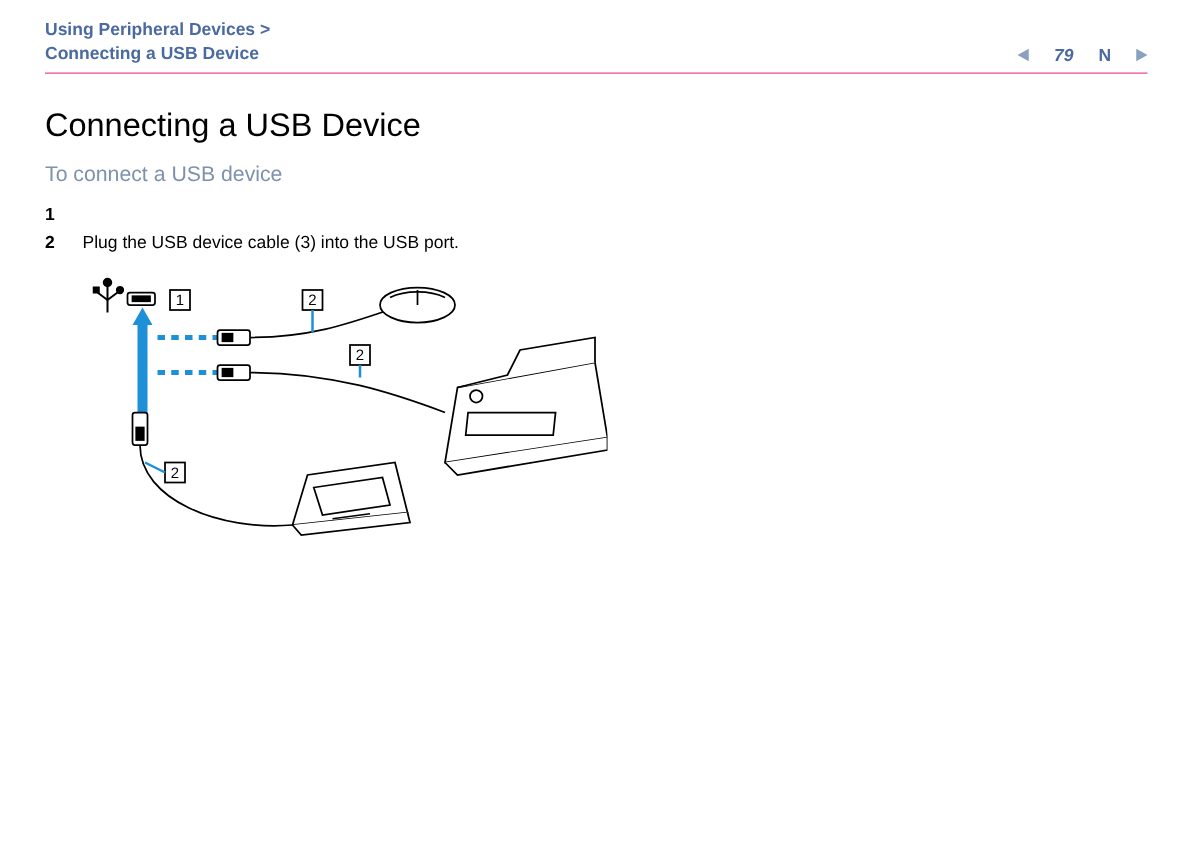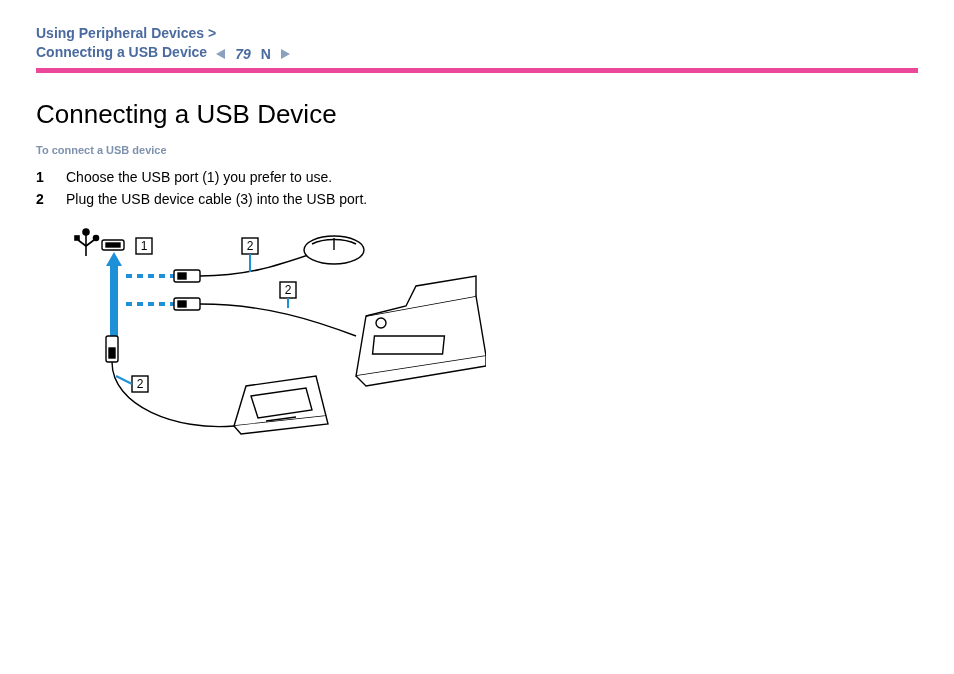--- a/index.html
+++ b/index.html
@@ -10,36 +10,36 @@
     background: #ffffff;
     font-family: Arial, Helvetica, sans-serif;
     color: #000;
   }
   .page {
     box-sizing: border-box;
     padding: 0 36px 0 36px;
   }
   .header {
     display: flex;
-    justify-content: flex-start;
+    justify-content: space-between;
     align-items: flex-end;
-    padding-top: 24px;
+    padding-top: 14px;
     padding-bottom: 6px;
-    border-bottom: 5px solid #ec4899;
+    border-bottom: 1px solid #ec4899;
   }
   .breadcrumb {
     color: #4a6aa0;
     font-weight: bold;
     font-size: 14px;
     line-height: 1.35;
   }
   .pager {
     display: flex;
     align-items: center;
-    gap: 10px;
+    gap: 20px;
     color: #4a6aa0;
     font-weight: bold;
     font-style: italic;
     font-size: 14px;
   }
   .tri {
     display: inline-block;
     width: 0; height: 0;
     border-top: 5px solid transparent;
     border-bottom: 5px solid transparent;
@@ -53,22 +53,22 @@
     font-size: 26px;
     font-weight: normal;
     margin: 0 0 14px 0;
   }
   p.intro {
     font-size: 14px;
     margin: 0 0 18px 0;
     line-height: 1.35;
   }
   h2.sub {
-    font-size: 11px;
-    font-weight: bold;
+    font-size: 17px;
+    font-weight: normal;
     color: #7e92ad;
     margin: 12px 0 10px 0;
   }
   ol.steps {
     list-style: none;
     padding: 0;
     margin: 0 0 16px 0;
     font-size: 14px;
   }
   ol.steps li {
@@ -105,21 +105,20 @@
     </div>
   </div>
 
   <div class="content">
     <h1 class="title">Connecting a USB Device</h1>
     <h2 class="sub">To connect a USB device</h2>
 
     <ol class="steps">
       <li>
         <span class="num">1</span>
-        <span>Choose the USB port (1) you prefer to use.</span>
       </li>
       <li>
         <span class="num">2</span>
         <span>Plug the USB device cable (3) into the USB port.</span>
       </li>
     </ol>
 
     <div class="figure-wrap">
       <svg class="figure" viewBox="0 0 420 230" xmlns="http://www.w3.org/2000/svg" stroke="#000" stroke-width="1.4" fill="none" font-family="Arial" font-size="12">
 

